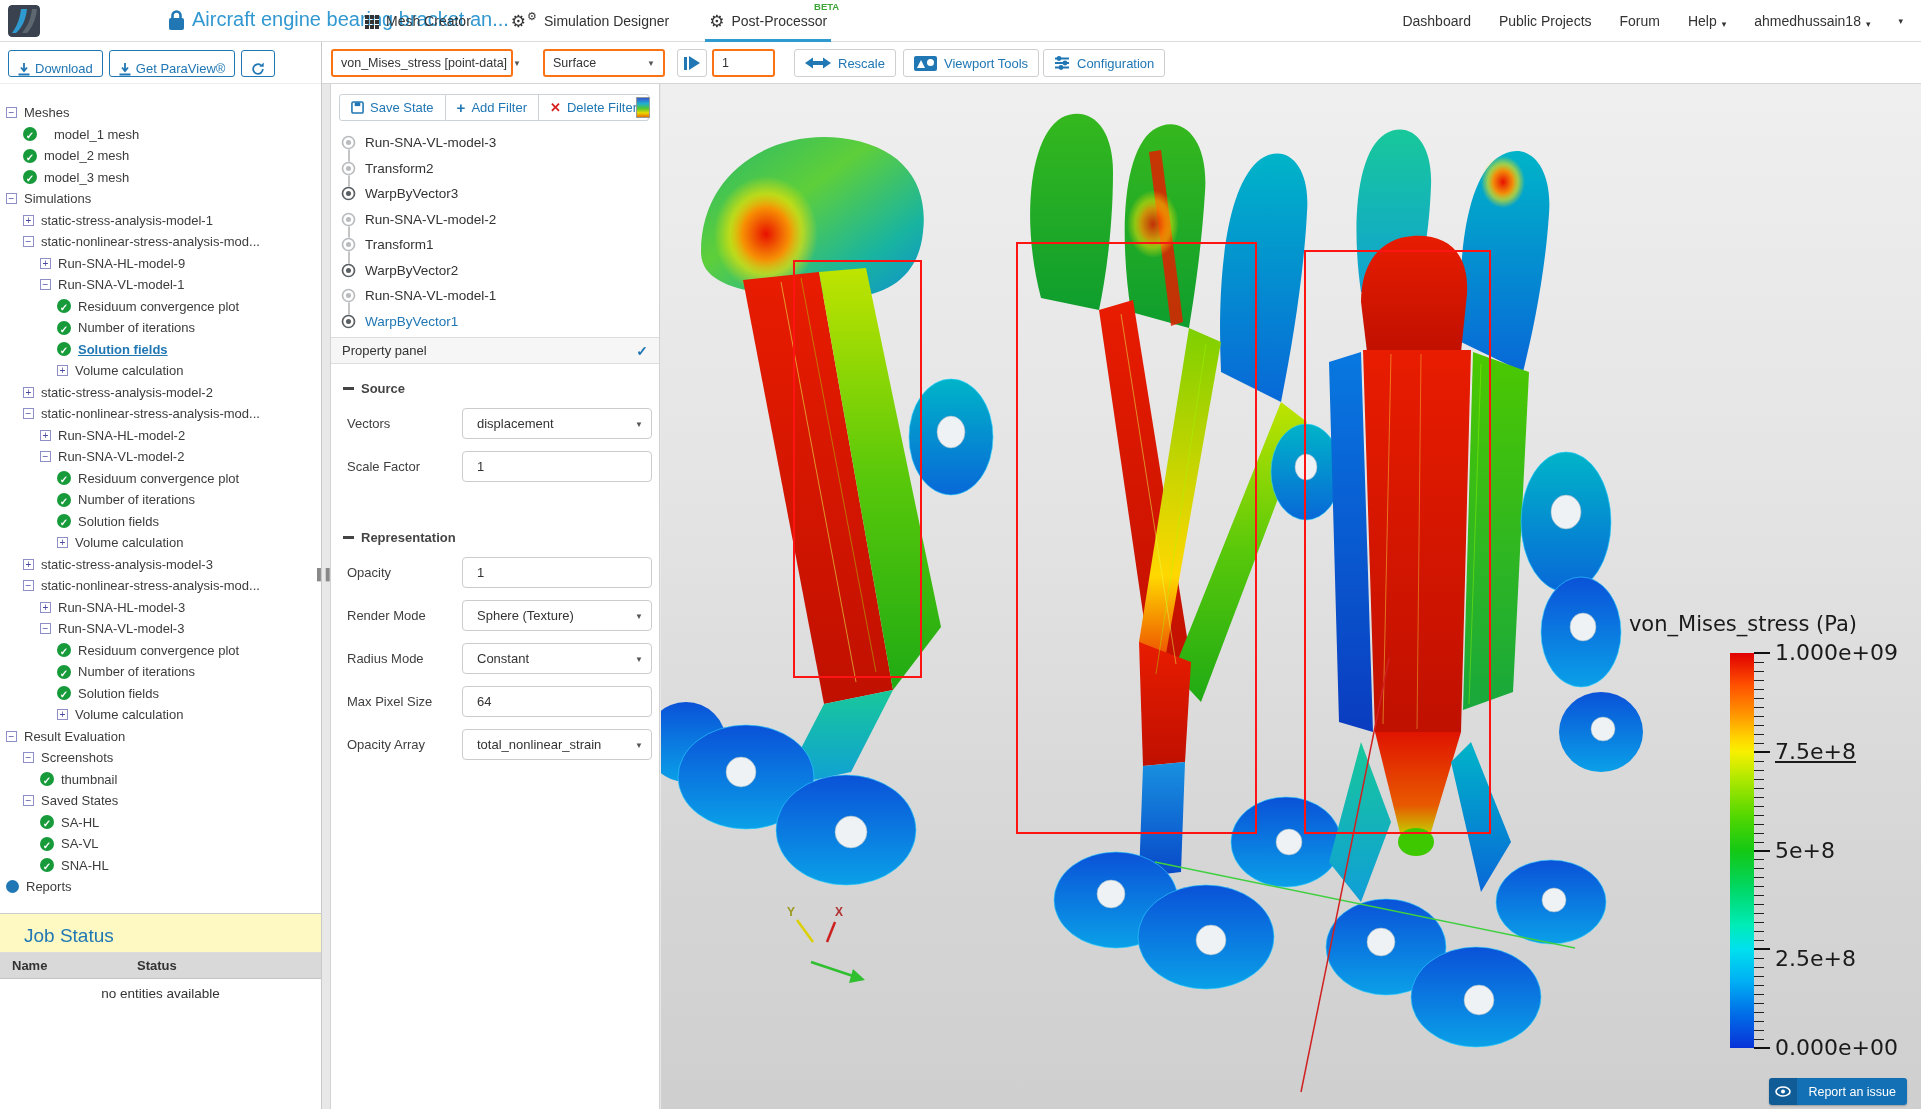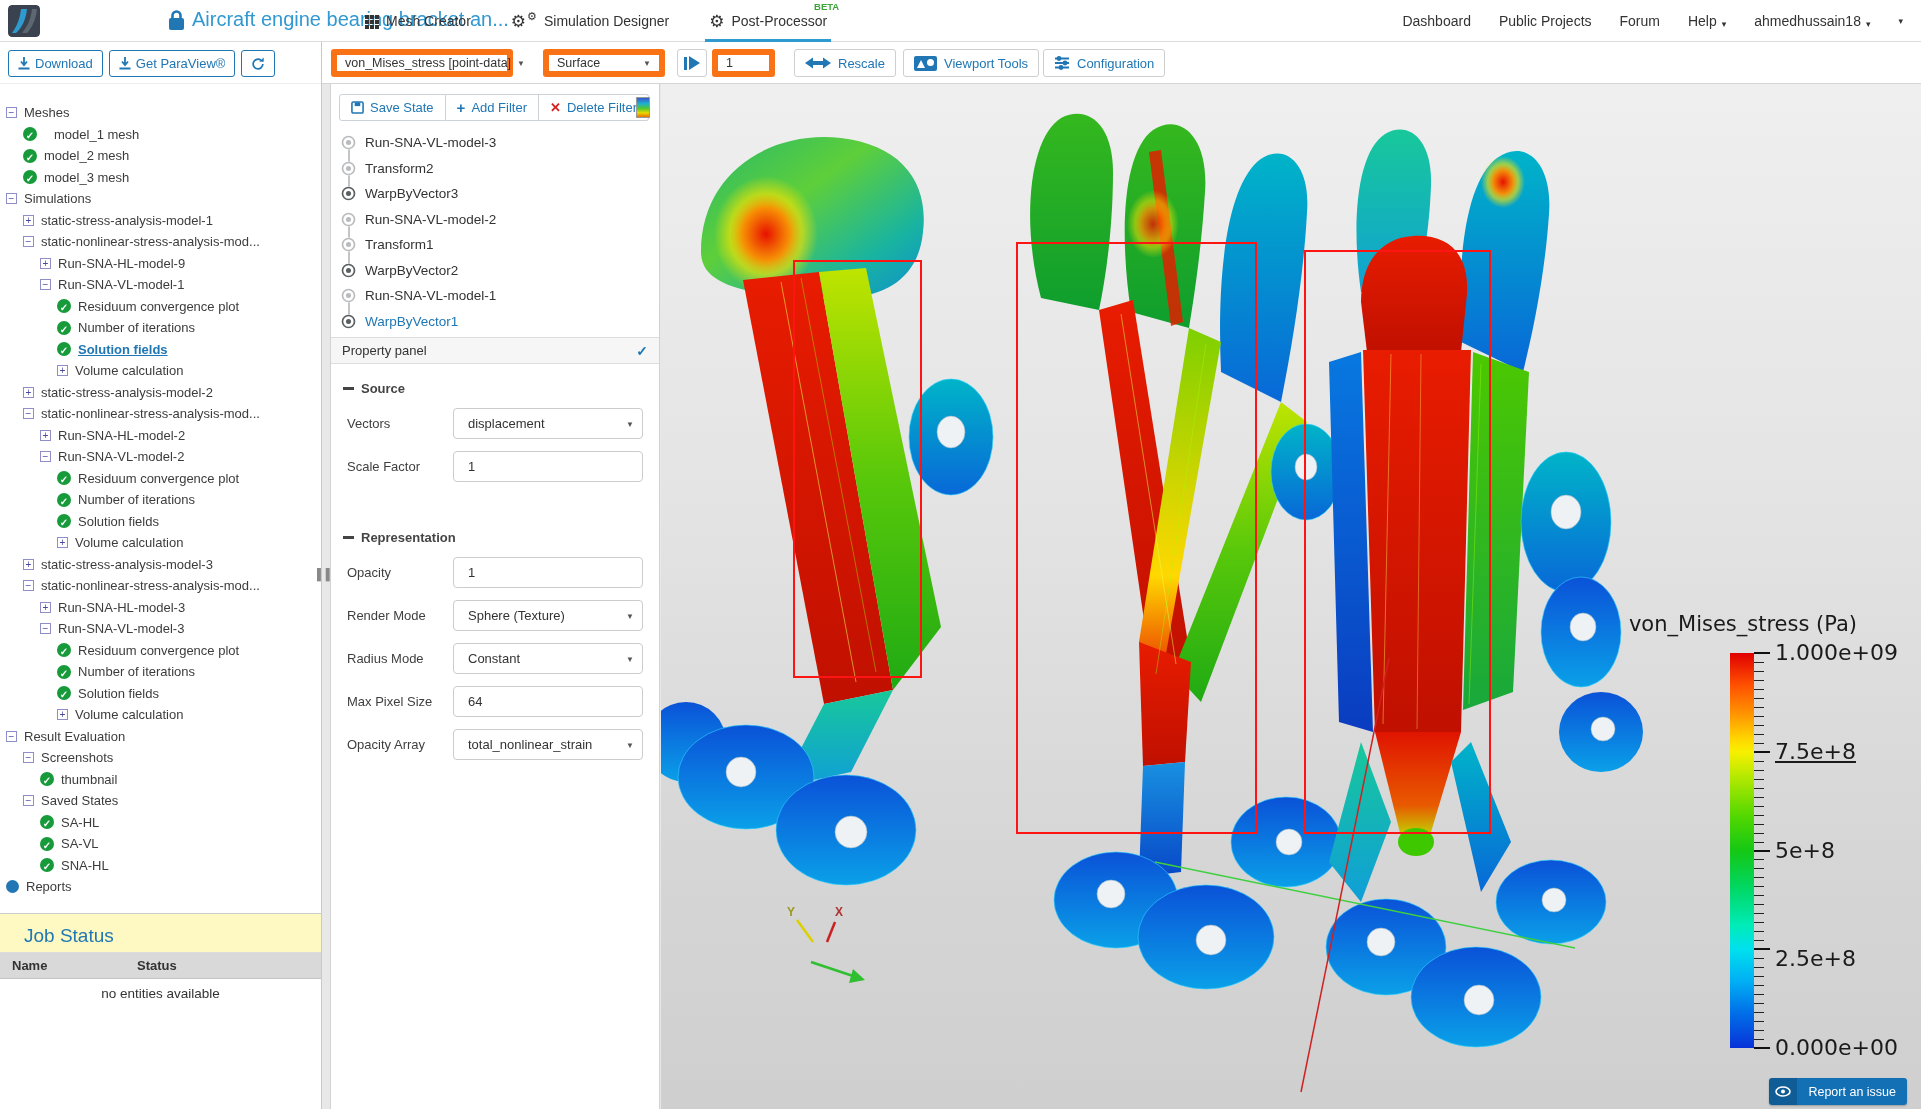--- a/index.html
+++ b/index.html
@@ -18,42 +18,42 @@
   .grid-glyph{width:4px;height:4px;background:#333;display:inline-block;margin:0 10px 9px 0;
     box-shadow:5px 0 #333,10px 0 #333,0 5px #333,5px 5px #333,10px 5px #333,0 10px #333,5px 10px #333,10px 10px #333}
   .gear-glyph{font-size:17px;color:#333;line-height:17px}
   .gear-small{font-size:11px;color:#333;margin-left:-6px;margin-top:-10px}
   #top-nav{position:absolute;right:18px;top:0;height:42px;display:flex;align-items:center;gap:28px}
   .nav-item{font-size:14px;color:#333;display:flex;align-items:flex-end;gap:5px;cursor:pointer;white-space:nowrap}
   .caret{font-size:9px;color:#333}
   
   #left-panel{position:absolute;left:0;top:42px;width:322px;bottom:0;background:#fff;border-right:1px solid #c9c9c9}
   .side-buttons{position:absolute;left:0;top:0;width:100%;padding:8px 8px 6px 8px;display:flex;gap:6px;border-bottom:1px solid #eee;background:#fff}
-  .btn{display:inline-flex;align-items:center;gap:5px;border:1px solid #2077b4;color:#2077b4;background:#fff;
+  .btn{display:inline-flex;align-items:flex-end;gap:5px;border:1px solid #2077b4;color:#2077b4;background:#fff;
     border-radius:3px;font-size:13px;padding:0 9px;height:27px;cursor:pointer;white-space:nowrap}
   #tree{position:absolute;left:0;top:60px;right:0}
   .tree-row{display:flex;align-items:center;height:21.5px;font-size:13px;color:#3c3c3c;white-space:nowrap;cursor:pointer}
   .tree-row .lbl{margin-left:7px}
   .i-box{width:11px;height:11px;border:1px solid #8e8ec8;background:#fff;color:#4a4aa0;
     font:10px/9px "Liberation Sans",sans-serif;text-align:center;flex:none}
   .i-check{width:14px;height:14px;border-radius:50%;background:#169a3a;flex:none;text-align:center}
   .i-check::before{content:"\2713";color:#fff;font-size:10px;font-weight:bold;line-height:14px}
   .i-dot{width:13px;height:13px;border-radius:50%;background:#2077b4;flex:none}
   .tree-row.sel .lbl{color:#2077b4;font-weight:bold;text-decoration:underline}
   #grip{position:absolute;left:317px;top:568px;width:9px;height:18px;color:#888;font-size:11px;letter-spacing:1px;z-index:40;cursor:col-resize}
   
   #job-status{position:absolute;left:0;bottom:0;width:100%;height:196px;background:#fff}
   .js-header{background:#fef9c3;border-top:1px solid #ccc;border-bottom:1px solid #ddd;color:#2077b4;
     font-size:19px;padding:11px 24px;height:40px}
   .js-cols{background:#d9d9d9;display:flex;font-size:13px;font-weight:bold;color:#333;padding:5px 12px;border-bottom:1px solid #c5c5c5}
   .js-cols .c1{width:125px}
   .js-empty{text-align:center;font-size:13.5px;color:#333;padding-top:7px}
   
   #toolstrip{position:absolute;left:322px;top:42px;right:0;height:42px;background:#fff;border-bottom:1px solid #d5d5d5;z-index:20}
-  .tselect,.tinput{position:absolute;top:7px;height:28px;border:6px solid #f97316;border-radius:3px;background:#fff;
+  .tselect,.tinput{position:absolute;top:7px;height:28px;border:2px solid #f97316;border-radius:3px;background:#fff;
     font-size:12.5px;color:#333;display:flex;align-items:center;padding:0 8px;cursor:pointer;white-space:nowrap}
   .tselect .sc{margin-left:auto;font-size:8px;color:#555;padding-left:6px}
   .tbtn{position:absolute;top:7px;height:28px;border:1px solid #cfcfcf;border-radius:3px;background:#fff;
     display:flex;align-items:center;gap:7px;padding:0 10px;font-size:13px;color:#2077b4;cursor:pointer;white-space:nowrap}
   #play-btn{position:absolute;left:355px;top:7px;width:30px;height:28px;border:1px solid #cfcfcf;border-radius:3px;
     background:#fff;display:flex;align-items:center;justify-content:center;cursor:pointer}
   .play-bar{width:3px;height:13px;background:#2077b4;margin-right:2px}
   .play-tri{width:0;height:0;border-left:11px solid #2077b4;border-top:7px solid transparent;border-bottom:7px solid transparent}
   .vt-icon{width:23px;height:15px;background:#2077b4;border-radius:2px;position:relative;flex:none}
   .vt-icon::before{content:"";position:absolute;left:3px;bottom:3px;width:0;height:0;
@@ -82,21 +82,21 @@
     border-top:1px solid #ddd;border-bottom:1px solid #ddd;display:flex;align-items:center;
     font-size:13px;color:#333;padding:0 11px}
   #prop-check{margin-left:auto;color:#2077b4;font-size:14px;font-weight:bold;cursor:pointer}
   #prop-content{position:absolute;left:0;top:281px;right:0;bottom:0;overflow:hidden}
   .sec-header{display:flex;align-items:center;gap:7px;margin:16px 0 6px 12px;font-size:13px;font-weight:bold;color:#444}
   .sec-header.gap{margin-top:42px}
   .minus-bar{width:11px;height:3px;background:#444;flex:none}
   .prow{display:flex;align-items:center;height:43px}
   .prow .plab{width:110px;padding-left:16px;font-size:13px;font-weight:400;color:#3f3f3f}
   .pctrl{position:relative;width:190px;height:31px;border:1px solid #ccc;border-radius:4px;background:#fff;
-    font-size:13px;color:#333;display:flex;align-items:center;padding:0 22px 0 14px;margin-left:12px;cursor:pointer;white-space:nowrap}
+    font-size:13px;color:#333;display:flex;align-items:center;padding:0 22px 0 14px;margin-left:21px;cursor:pointer;white-space:nowrap}
   .pctrl .sc{position:absolute;right:8px;top:11px;font-size:8px;color:#555}
   
   #viewport{position:absolute;left:661px;top:84px;right:0;bottom:0;
     background:linear-gradient(180deg,#efefef 0%,#e4e4e4 40%,#d6d6d6 75%,#cfcfcf 100%);overflow:hidden}
   #scene{position:absolute;left:0;top:0}
   #legend-title{position:absolute;left:952px;top:528px;width:260px;text-align:center;
     font-family:"DejaVu Sans",sans-serif;font-size:21px;color:#1a1a1a}
   #colorbar{position:absolute;left:1069px;top:569px;width:24px;height:395px;
     background:linear-gradient(180deg,#e00000 0%,#ff4f00 8%,#ff9a00 16%,#ffd800 22%,#f8f000 25%,
       #aee800 32%,#55d800 41%,#14c814 50%,#00d868 60%,#00ecb8 69%,#00e0ee 75%,#00b0f4 83%,#0070e8 91%,#0832d8 100%)}

